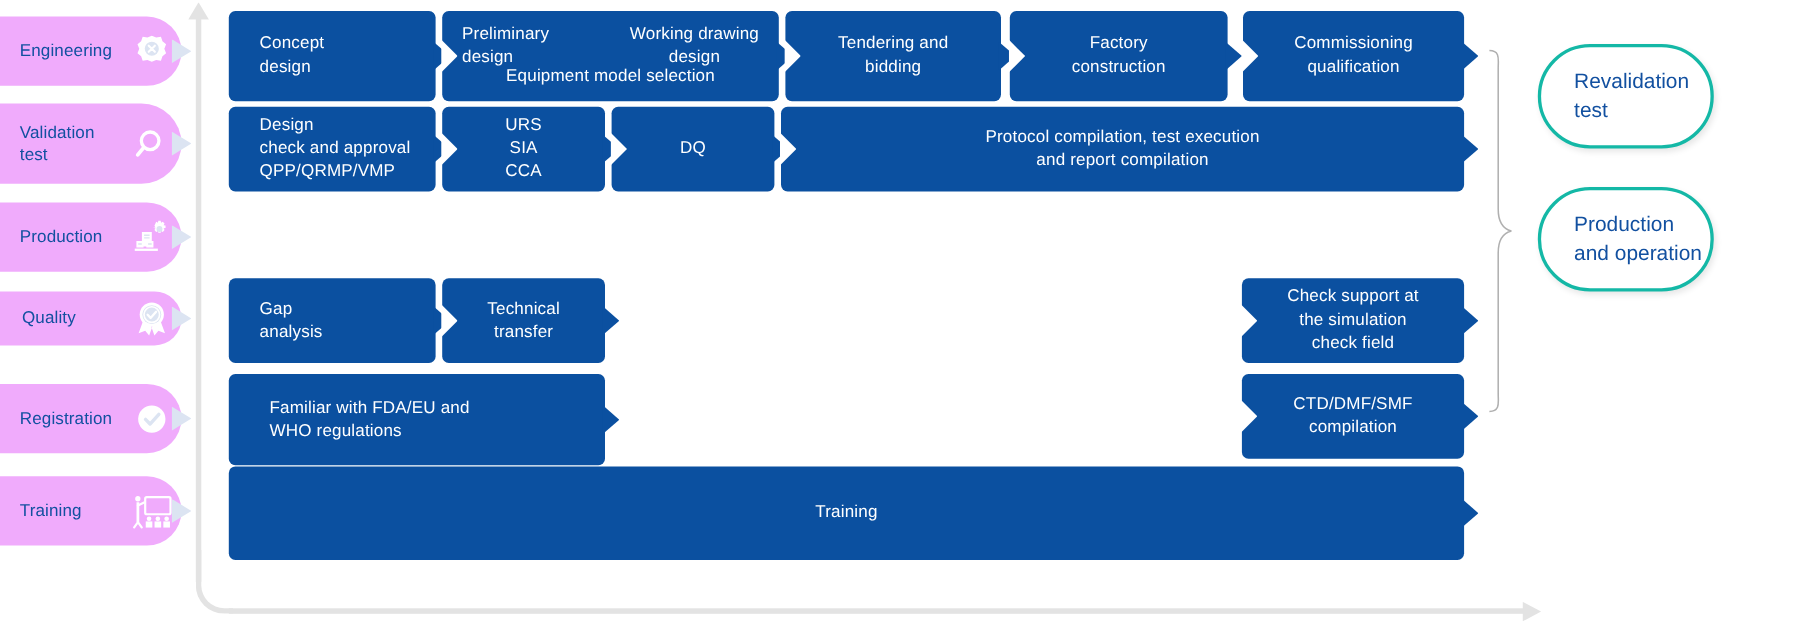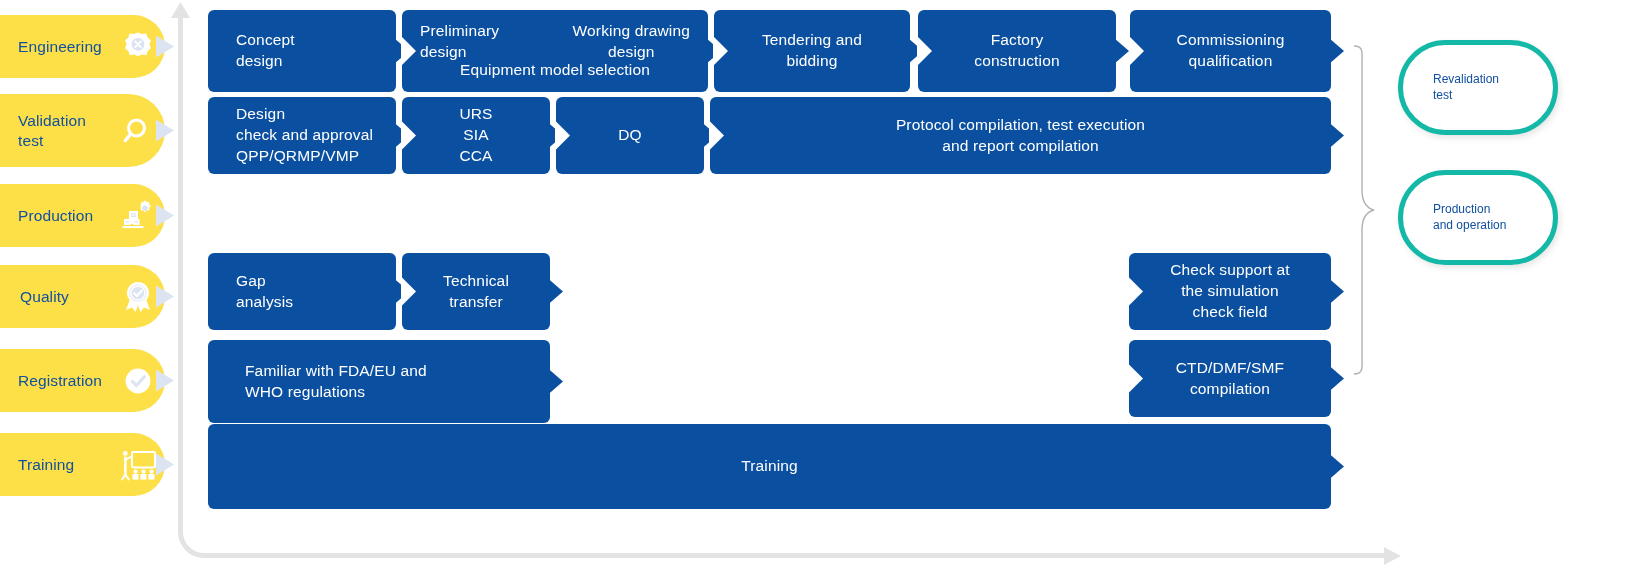--- a/index.html
+++ b/index.html
@@ -14,21 +14,21 @@
     height: 574px;
     background: #ffffff;
     overflow: hidden;
   }
 
   
   .pill {
     position: absolute;
     left: 0;
     width: 165px;
-    background: #fde047;
+    background: #f0abfc;
     border-radius: 0 46px 46px 0;
     display: flex;
     align-items: center;
     padding-left: 18px;
     padding-right: 6px;
   }
   .pill-label {
     color: #1250a0;
     font-size: 15.5px;
     line-height: 1.28;
@@ -124,28 +124,28 @@
   }
   .chev .split > span { white-space: pre-line; }
   .chev .sub { width: 100%; text-align: center; margin-top: -2px; }
   .chev .multi { white-space: pre-line; }
 
   
   .brace { position: absolute; }
   .oval {
     position: absolute;
     background: #ffffff;
-    border: 5px solid #14b8a6;
+    border: 3px solid #14b8a6;
     border-radius: 90px;
     box-shadow: 2px 3px 6px rgba(0,0,0,.10);
     display: flex;
     align-items: center;
     padding-left: 30px;
     color: #1250a0;
-    font-size: 12px;
+    font-size: 19px;
     line-height: 1.32;
     white-space: pre-line;
   }
 </style>
 </head>
 <body>
 
 <div id="canvas">
 
   <div class="axis axis-v"></div>
@@ -184,21 +184,21 @@
         <circle cx="25" cy="9.2" r="2.7" fill="#dce4f2"></circle>
         <path fill="#ffffff" d="M9 12h9v13H9z"></path>
         <path fill="#dce4f2" d="M11 14.2h5v1.3h-5zM11 16.6h5v1.3h-5z"></path>
         <path fill="#ffffff" d="M4 20h6.5v6H4zM13 20h6.5v6H13z"></path>
         <path fill="#dce4f2" d="M5.6 22.2h3.3v1.3H5.6zM14.6 22.2h3.3v1.3h-3.3z"></path>
         <rect x="2.5" y="27" width="21" height="2.1" fill="#ffffff"></rect>
       </svg>
     </span>
   </div>
 
-  <div class="pill" style="top:265px;height:63px;padding-left:20px;">
+  <div class="pill" style="top:265px;height:49px;padding-left:20px;">
     <span class="pill-label">Quality</span>
     <span class="pill-icon">
       <svg width="34" height="34" viewBox="0 0 34 34">
         <path fill="#ffffff" d="M9 19l-4 11 6-2.4 3.6 4.4 3.4-9.6zM25 19l4 11-6-2.4-3.6 4.4-3.4-9.6z"></path>
         <circle cx="17" cy="13" r="11" fill="#ffffff"></circle>
         <circle cx="17" cy="13" r="8.6" fill="#dce4f2"></circle>
         <circle cx="17" cy="13" r="7.1" fill="none" stroke="#ffffff" stroke-width="1.5"></circle>
         <path stroke="#ffffff" stroke-width="2.1" fill="none" stroke-linecap="round" stroke-linejoin="round" d="M13.2 13.2l2.7 2.8 5-5.6"></path>
       </svg>
     </span>

